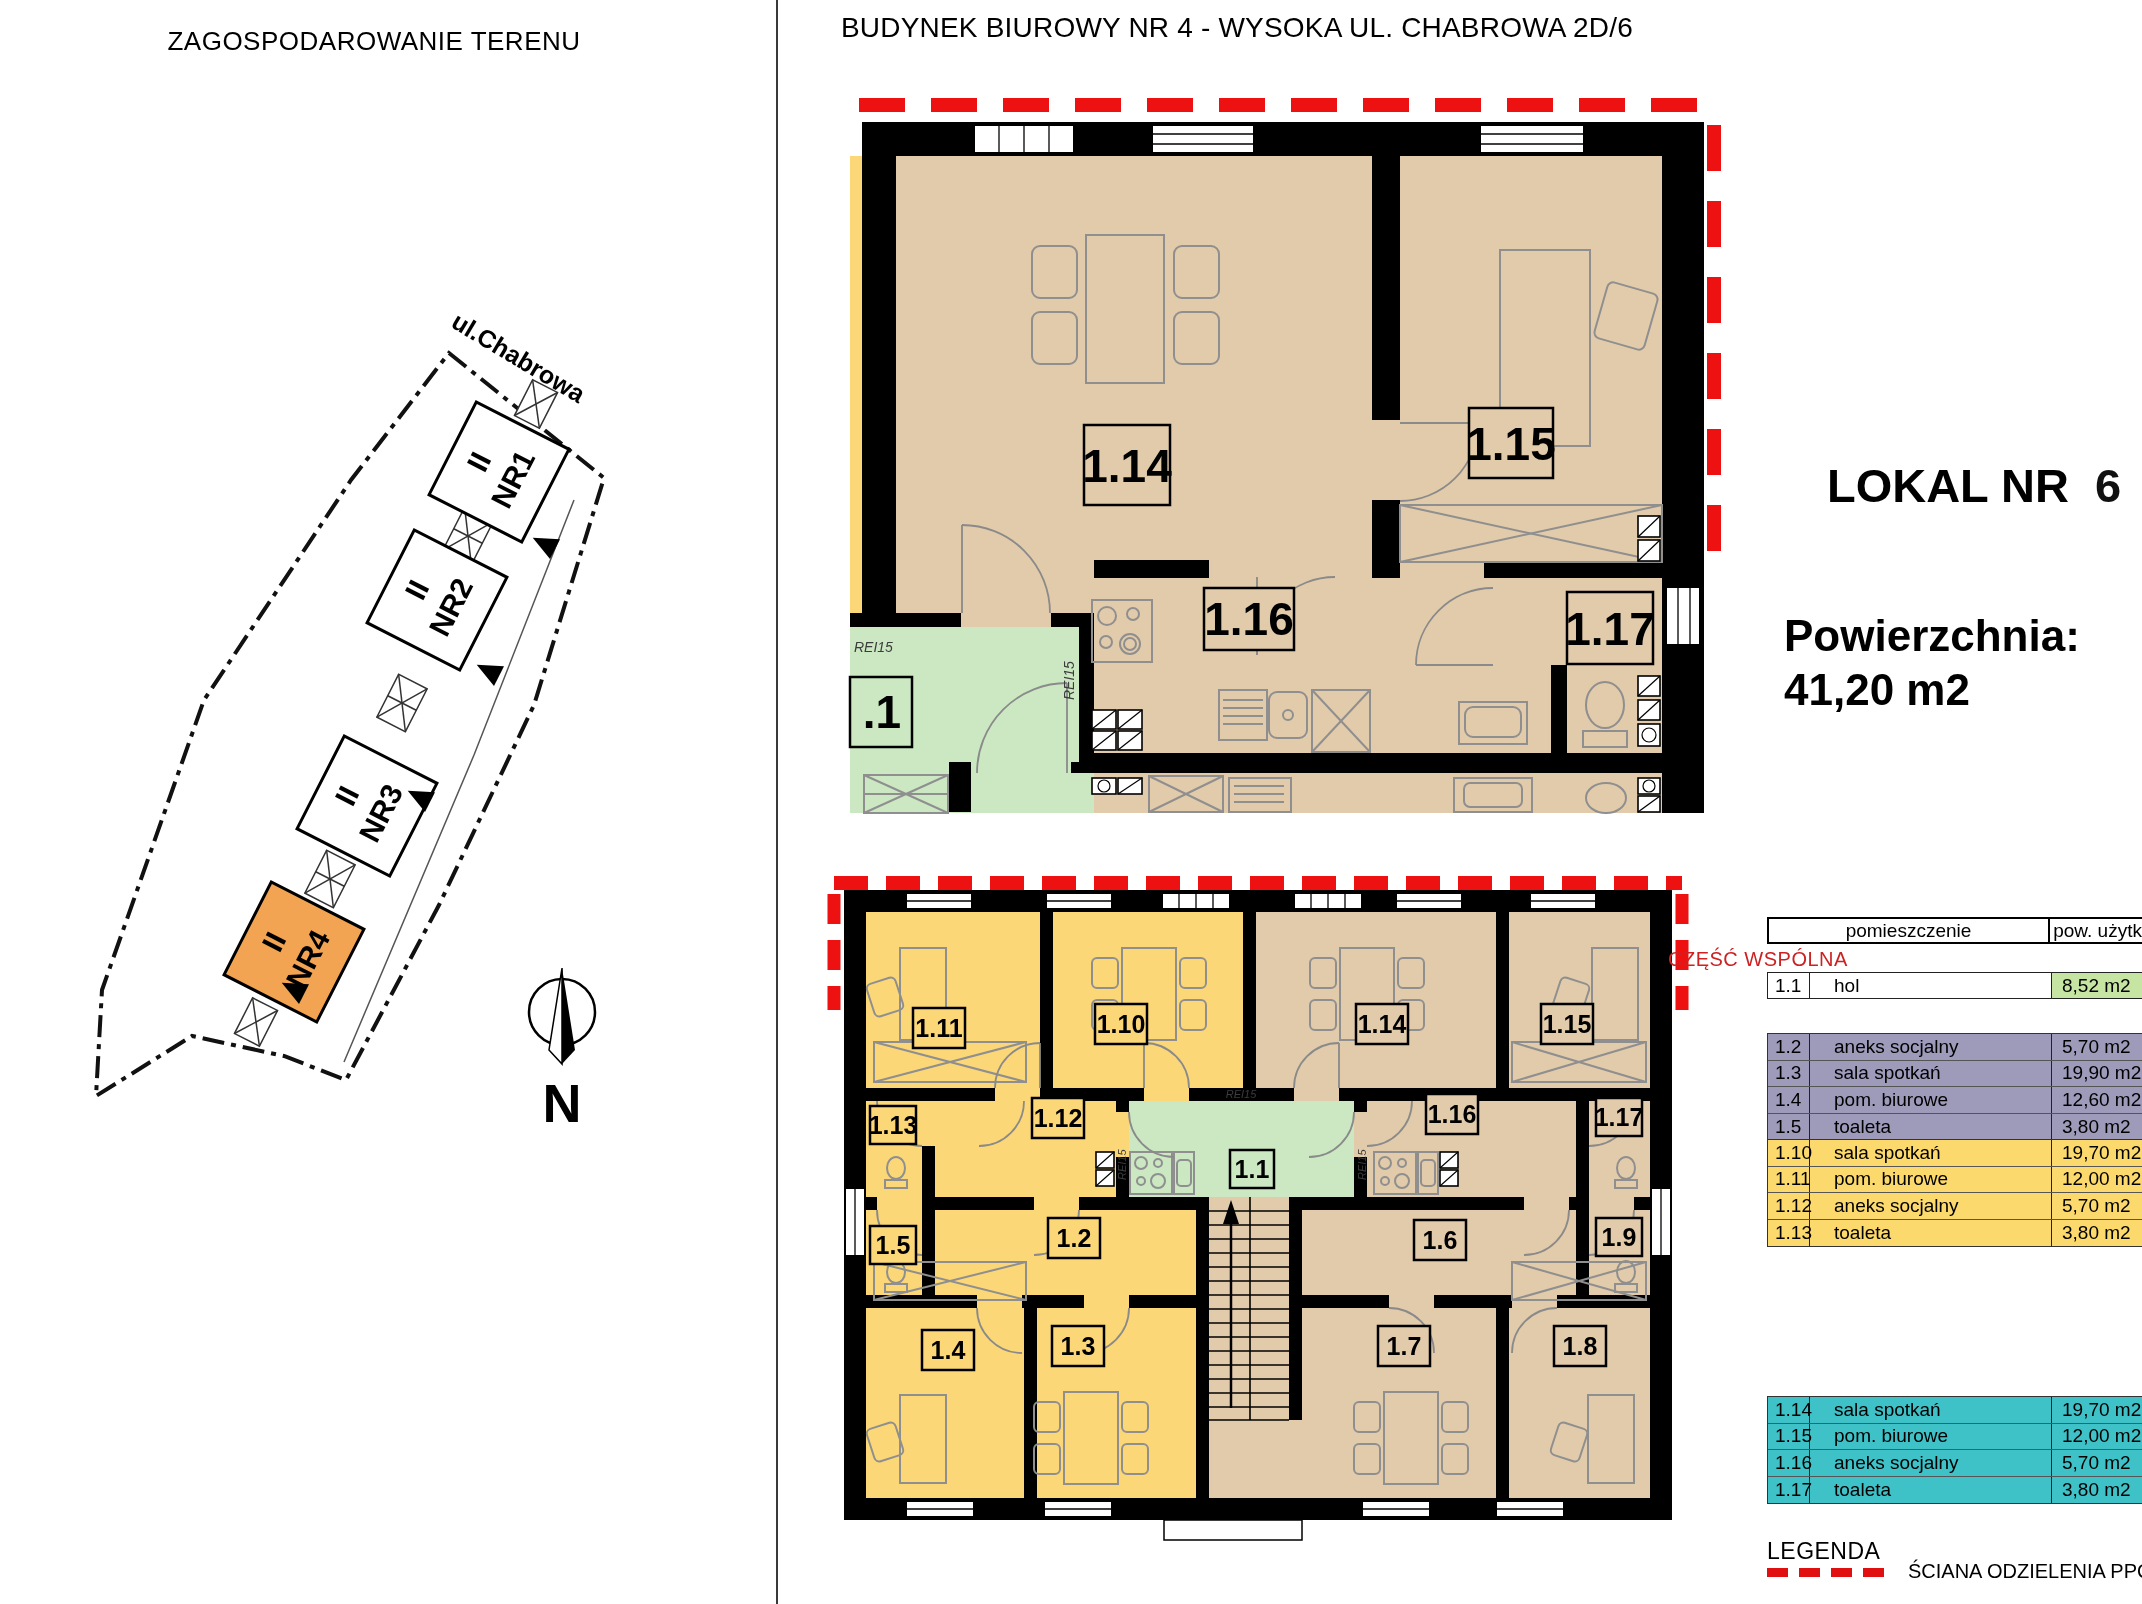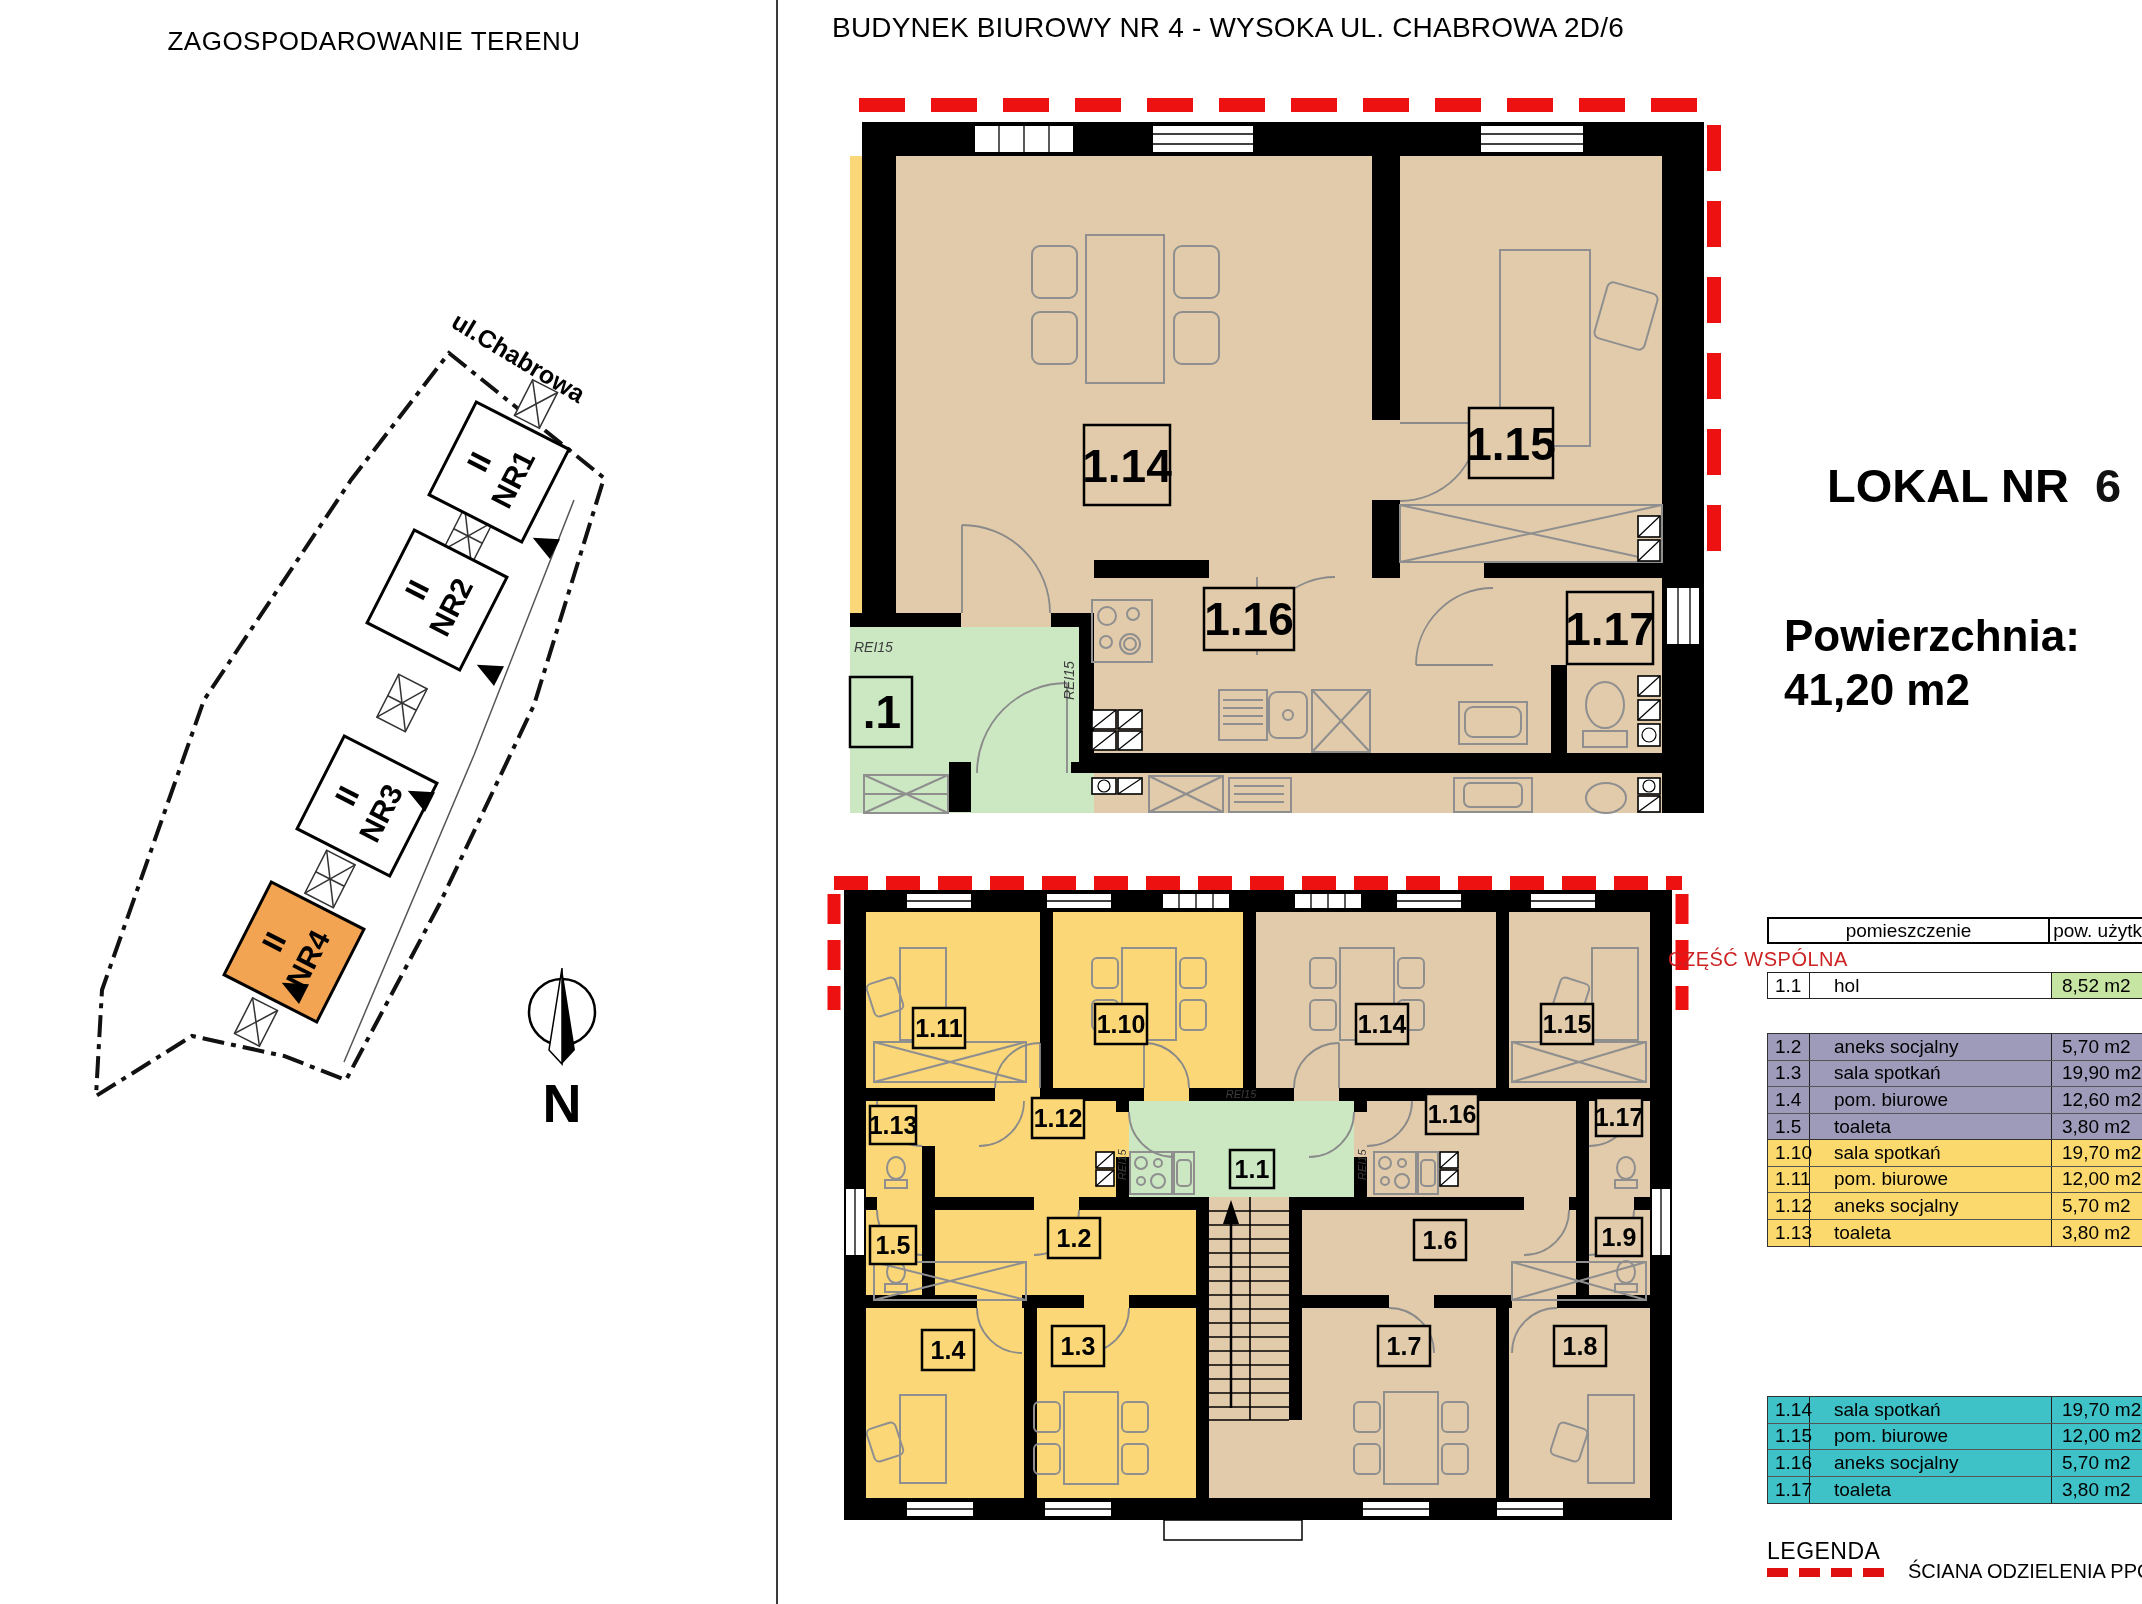--- a/index.html
+++ b/index.html
@@ -1,20 +1,20 @@
 <!DOCTYPE html>
 <html><head>
 <meta charset="utf-8">
 <style>
   html,body{margin:0;padding:0;background:#fff;}
   #page{position:relative;width:2142px;height:1604px;background:#fff;overflow:hidden;
         font-family:"Liberation Sans",sans-serif;color:#000;margin-left:44px;}
   .abs{position:absolute;}
   #site-title{left:105px;top:26px;width:450px;text-align:center;font-size:26px;letter-spacing:.5px;}
-  #main-title{left:788px;top:12px;width:810px;font-size:28px;white-space:nowrap;letter-spacing:.2px;}
+  #main-title{left:788px;top:12px;width:810px;font-size:28px;white-space:nowrap;letter-spacing:.2px;text-align:center;}
   #panel-divider{left:732px;top:0;width:2px;height:1604px;background:#3a3a3a;}
   #lokal-line{left:1740px;top:458px;width:380px;text-align:center;font-size:47px;font-weight:700;white-space:nowrap;}
   #lokal-line .num{font-weight:600;margin-left:26px;color:#111;}
   #area-block{left:1740px;top:609px;width:382px;text-align:left;font-size:44px;font-weight:700;line-height:54px;}
   
   .trow{position:absolute;display:flex;align-items:center;box-sizing:border-box;font-size:19px;}
   .tid{width:42px;flex:0 0 42px;padding-left:7px;box-sizing:border-box;height:100%;
        display:flex;align-items:center;border-right:1.5px solid #222;}
   .tname{flex:1;padding-left:24px;height:100%;display:flex;align-items:center;}
   .tarea{width:130px;flex:0 0 130px;padding-left:10px;box-sizing:border-box;height:100%;

